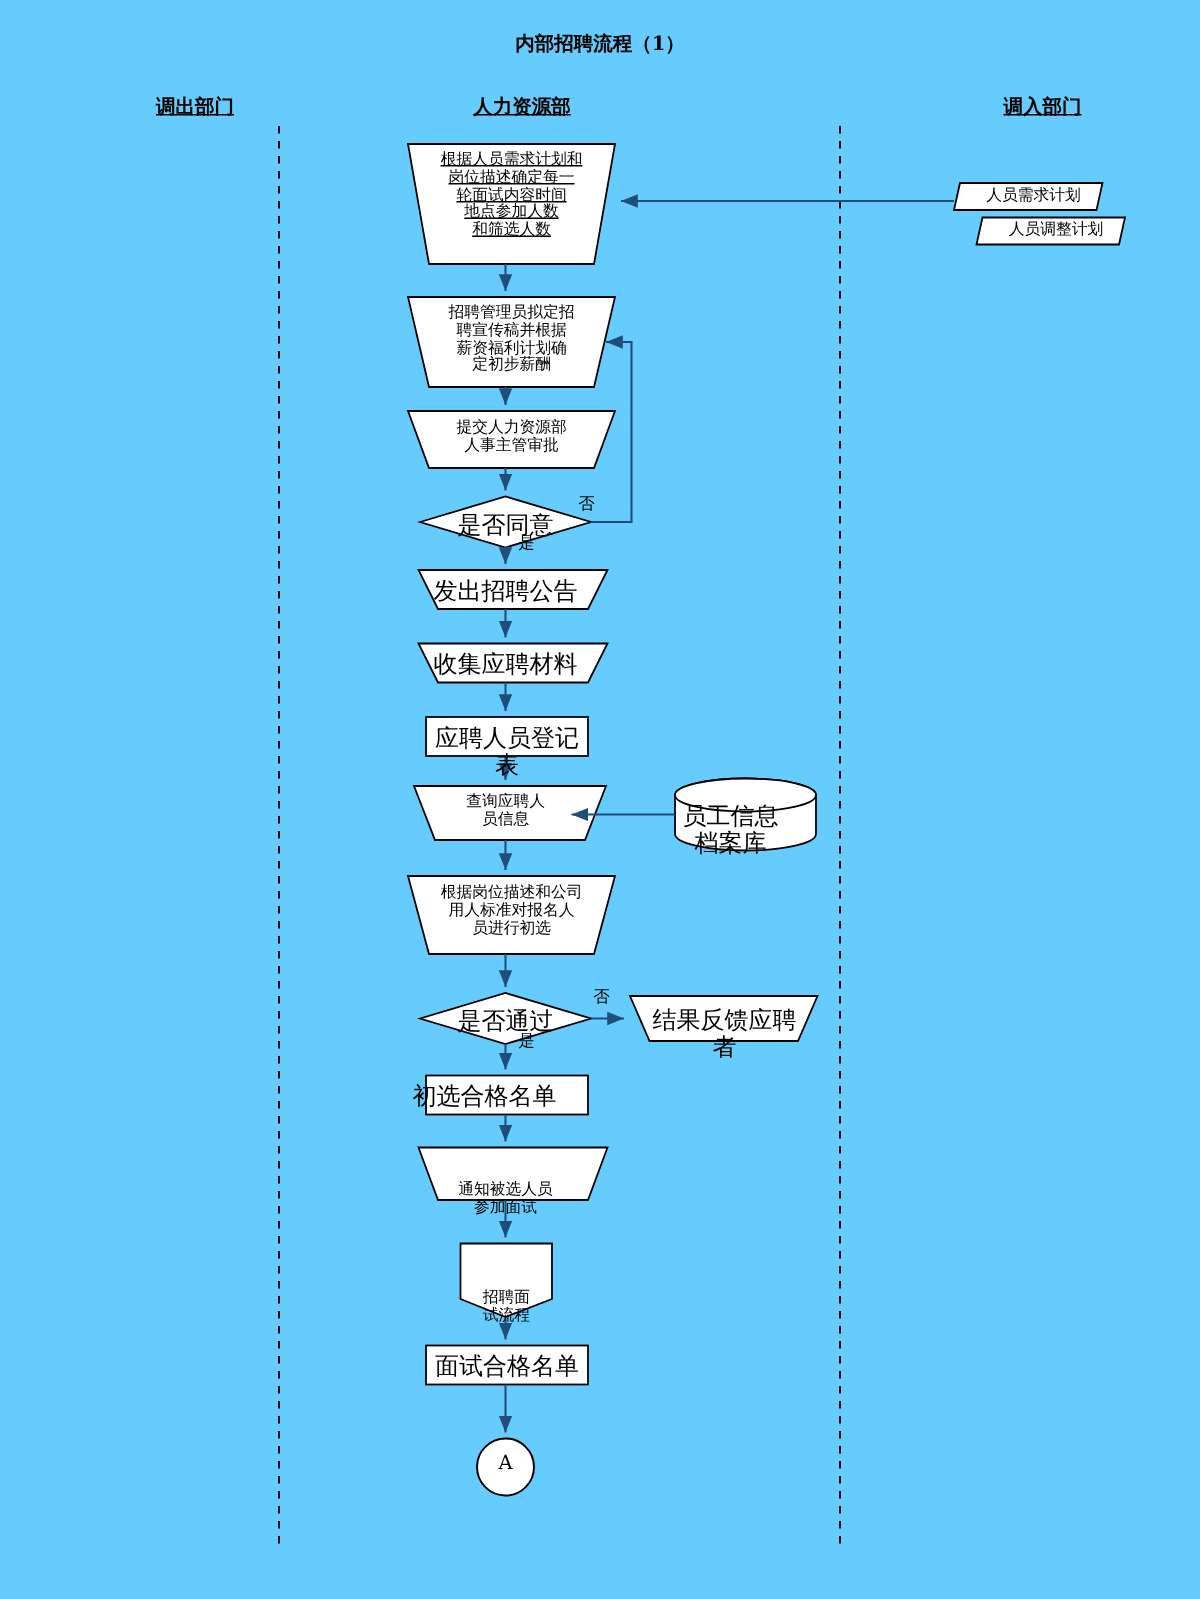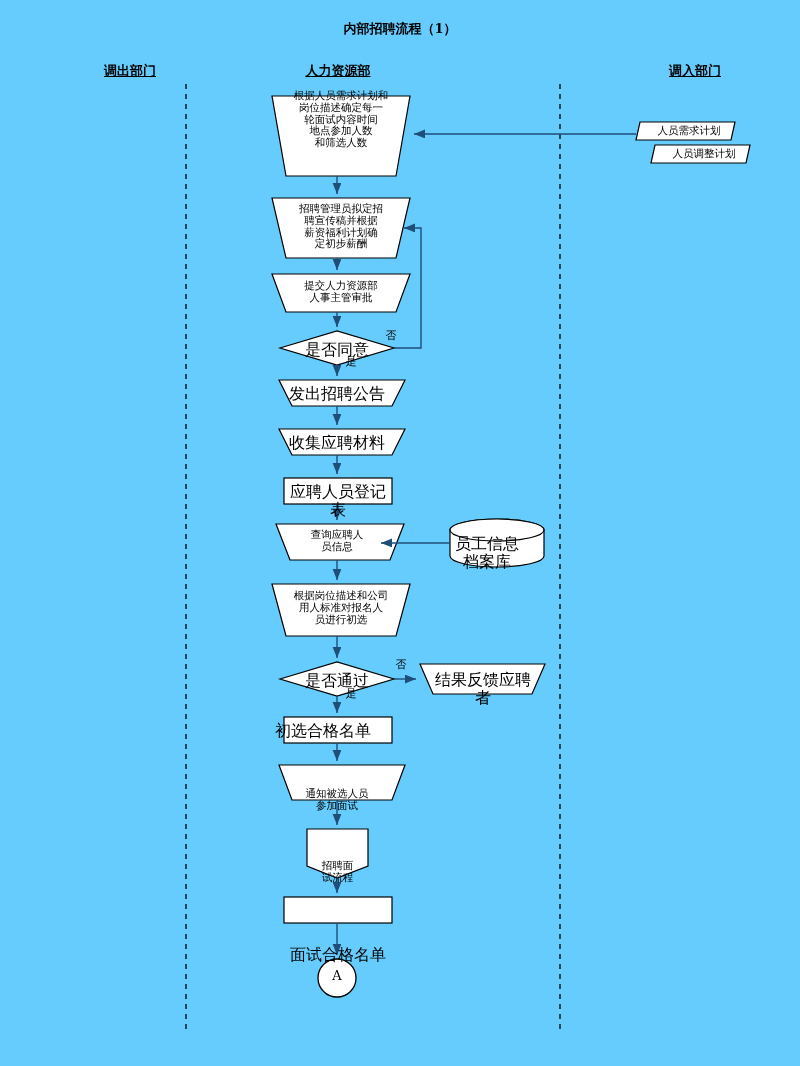--- a/index.html
+++ b/index.html
@@ -24,21 +24,21 @@
     font-family:"DejaVu Serif","Liberation Serif",serif;
   }
   .col-head{
     position:absolute;top:62px;
     font-size:13px;font-weight:bold;color:#000;
     text-decoration:underline;
     text-align:center;
     font-family:"DejaVu Serif","Liberation Serif",serif;
   }
   #head-left{left:50px;width:160px;}
-  #head-center{left:258px;width:160px;}
+  #head-center{left:268px;width:160px;}
   #head-right{left:615px;width:160px;}
   .node-text{font-size:16px;}
   .small-text{font-size:10.5px;}
   .branch-text{font-size:11px;}
   .connector-text{font-size:13px;font-family:"DejaVu Serif","Liberation Serif",serif;}
 </style>
 </head>
 <body>
 
 <div id="title">内部招聘流程（1）</div>
@@ -108,21 +108,21 @@
   <path d="M337,560 L337,580" stroke="#1f4e79" stroke-width="1.4" fill="none" marker-end="url(#arw)"></path>
   <path d="M337,636 L337,658" stroke="#1f4e79" stroke-width="1.4" fill="none" marker-end="url(#arw)"></path>
   <path d="M394,679 L416,679" stroke="#1f4e79" stroke-width="1.4" fill="none" marker-end="url(#arw)"></path>
   <path d="M337,696 L337,713" stroke="#1f4e79" stroke-width="1.4" fill="none" marker-end="url(#arw)"></path>
   <path d="M337,743 L337,761" stroke="#1f4e79" stroke-width="1.4" fill="none" marker-end="url(#arw)"></path>
   <path d="M337,800 L337,825" stroke="#1f4e79" stroke-width="1.4" fill="none" marker-end="url(#arw)"></path>
   <path d="M337,878 L337,893" stroke="#1f4e79" stroke-width="1.4" fill="none" marker-end="url(#arw)"></path>
   <path d="M337,923 L337,955" stroke="#1f4e79" stroke-width="1.4" fill="none" marker-end="url(#arw)"></path>
 </svg>
 
-<div class="lbl small-text" style="left:266px;top:90px;width:150px;">根据人员需求计划和
+<div class="lbl small-text" style="left:266px;top:101px;width:150px;text-decoration:underline;">根据人员需求计划和
 岗位描述确定每一
 轮面试内容时间
 地点参加人数
 和筛选人数</div>
 <div class="lbl small-text" style="left:641px;top:125px;width:96px;">人员需求计划</div>
 <div class="lbl small-text" style="left:656px;top:148px;width:96px;">人员调整计划</div>
 <div class="lbl small-text" style="left:271px;top:203px;width:140px;">招聘管理员拟定招
 聘宣传稿并根据
 薪资福利计划确
 定初步薪酬</div>
@@ -138,19 +138,19 @@
 <div class="lbl small-text" style="left:266px;top:590px;width:150px;">根据岗位描述和公司
 用人标准对报名人
 员进行初选</div>
 <div class="lbl node-text" style="left:287px;top:672px;width:100px;">是否通过</div>
 <div class="lbl node-text" style="left:428px;top:671px;width:110px;">结果反馈应聘者</div>
 <div class="lbl node-text" style="left:271px;top:722px;width:104px;">初选合格名单</div>
 <div class="lbl small-text" style="left:287px;top:788px;width:100px;">通知被选人员
 参加面试</div>
 <div class="lbl small-text" style="left:307px;top:836px;width:61px;margin-top:24px;">招聘面
 试流程</div>
-<div class="lbl node-text" style="left:286px;top:902px;width:104px;margin-top:44px;">面试合格名单</div>
+<div class="lbl node-text" style="left:286px;top:902px;width:104px;">面试合格名单</div>
 <div class="lbl connector-text" style="left:318px;top:969px;width:38px;">A</div>
 
 <div class="lbl branch-text" style="left:378px;top:330px;width:26px;">否</div>
 <div class="lbl branch-text" style="left:338px;top:356px;width:26px;">是</div>
 <div class="lbl branch-text" style="left:388px;top:659px;width:26px;">否</div>
 <div class="lbl branch-text" style="left:338px;top:688px;width:26px;">是</div>
 
 </body></html>

